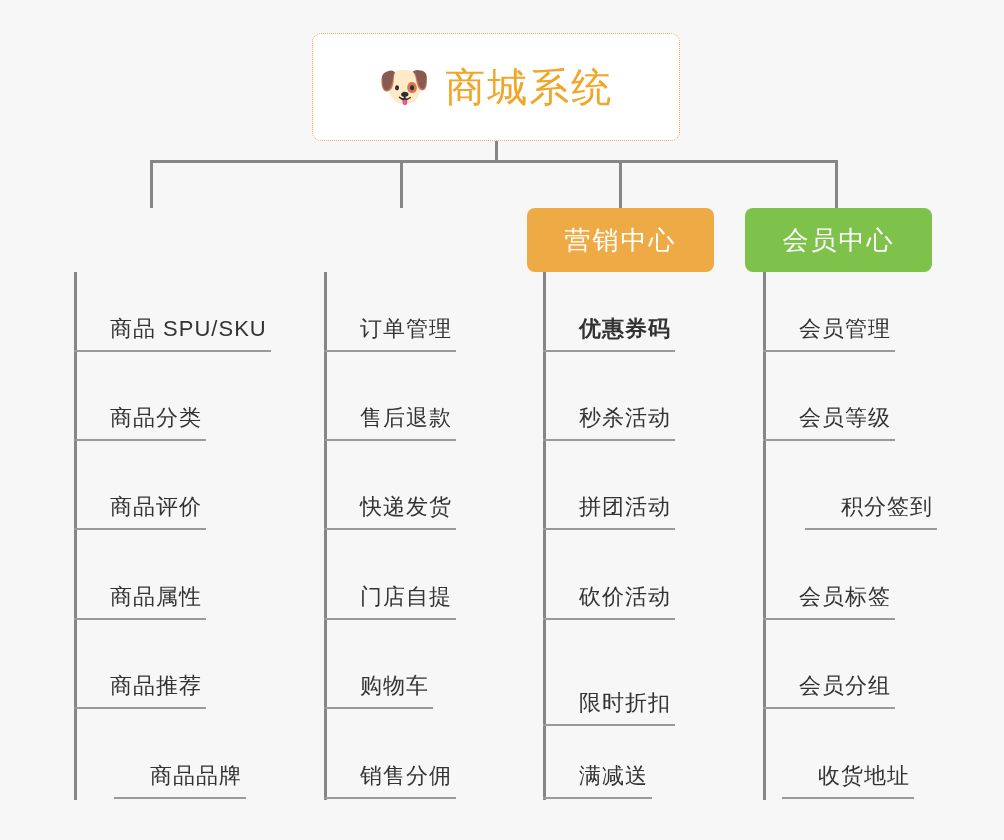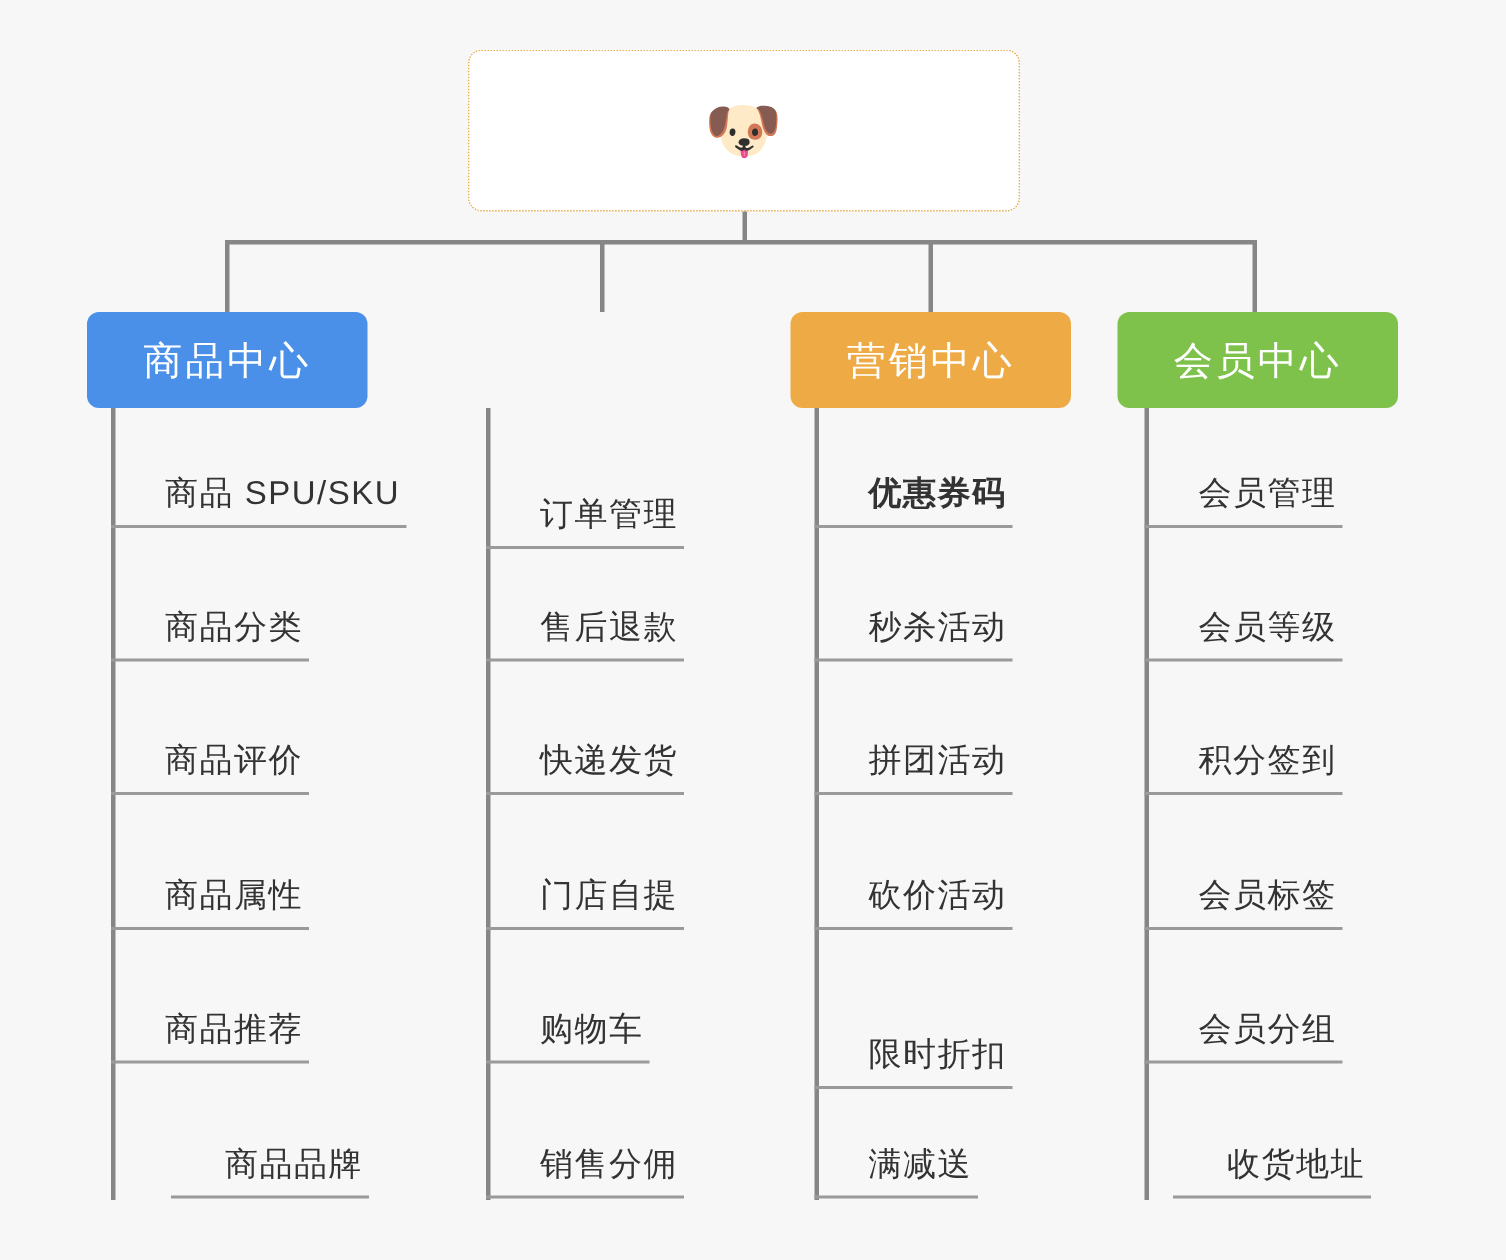--- a/index.html
+++ b/index.html
@@ -101,34 +101,32 @@
     letter-spacing: 1px;
   }
 </style>
 </head>
 <body style="background: rgb(247, 247, 247);">
 
 <div id="board">
 
   <div class="root-node" style="border-color: rgb(232, 171, 78); background: rgb(255, 255, 255);">
     <span class="root-emoji">🐶</span>
+    <span class="root-title" style="color: rgb(239, 166, 41);">商城系统</span>
   </div>
 
   <div class="line line-v" style="left: 495px; top: 141px; height: 21px; background: rgb(134, 134, 134);"></div>
 
   <div class="line line-h" style="left: 150px; top: 160px; width: 688px; background: rgb(134, 134, 134);"></div>
 
   <div class="line line-v" style="left: 150px; top: 160px; height: 48px; background: rgb(134, 134, 134);"></div>
   <div class="line line-v" style="left: 400px; top: 160px; height: 48px; background: rgb(134, 134, 134);"></div>
   <div class="line line-v" style="left: 619px; top: 160px; height: 48px; background: rgb(134, 134, 134);"></div>
   <div class="line line-v" style="left: 835px; top: 160px; height: 48px; background: rgb(134, 134, 134);"></div>
 
-  <div class="cat-box" style="left: 58px; top: 208px; background: rgb(74, 144, 232);">
-    <span>商品中心</span>
-  </div>
   <div class="cat-box" style="left: 527px; top: 208px; background: rgb(238, 171, 69);">
     <span>营销中心</span>
   </div>
   <div class="cat-box" style="left: 745px; top: 208px; background: rgb(126, 194, 76);">
     <span>会员中心</span>
   </div>
 
   <div class="leaf-col" style="left:74px;">
     <div class="leaf-trunk" style="background: rgb(134, 134, 134);"></div>
     <div class="leaf-item" style="top:0px;">
@@ -146,21 +144,21 @@
     <div class="leaf-item" style="top:357px;">
       <span class="leaf-underline"><span class="leaf-label">商品推荐</span></span>
     </div>
     <div class="leaf-item" style="top:447px;margin-left:40px;">
       <span class="leaf-underline"><span class="leaf-label">商品品牌</span></span>
     </div>
   </div>
 
   <div class="leaf-col" style="left:324px;">
     <div class="leaf-trunk" style="background: rgb(134, 134, 134);"></div>
-    <div class="leaf-item" style="top:14px;">
+    <div class="leaf-item" style="top:0px;">
       <span class="leaf-underline"><span class="leaf-label">订单管理</span></span>
     </div>
     <div class="leaf-item" style="top:89px;">
       <span class="leaf-underline"><span class="leaf-label">售后退款</span></span>
     </div>
     <div class="leaf-item" style="top:178px;">
       <span class="leaf-underline"><span class="leaf-label">快递发货</span></span>
     </div>
     <div class="leaf-item" style="top:268px;">
       <span class="leaf-underline"><span class="leaf-label">门店自提</span></span>
@@ -196,21 +194,21 @@
   </div>
 
   <div class="leaf-col" style="left:763px;">
     <div class="leaf-trunk" style="background: rgb(134, 134, 134);"></div>
     <div class="leaf-item" style="top:0px;">
       <span class="leaf-underline"><span class="leaf-label">会员管理</span></span>
     </div>
     <div class="leaf-item" style="top:89px;">
       <span class="leaf-underline"><span class="leaf-label">会员等级</span></span>
     </div>
-    <div class="leaf-item" style="top:178px;">
+    <div class="leaf-item" style="top:178px;padding-left:42px;">
       <span class="leaf-underline"><span class="leaf-label">积分签到</span></span>
     </div>
     <div class="leaf-item" style="top:268px;">
       <span class="leaf-underline"><span class="leaf-label">会员标签</span></span>
     </div>
     <div class="leaf-item" style="top:357px;">
       <span class="leaf-underline"><span class="leaf-label">会员分组</span></span>
     </div>
     <div class="leaf-item" style="top:447px;margin-left:19px;">
       <span class="leaf-underline"><span class="leaf-label">收货地址</span></span>

